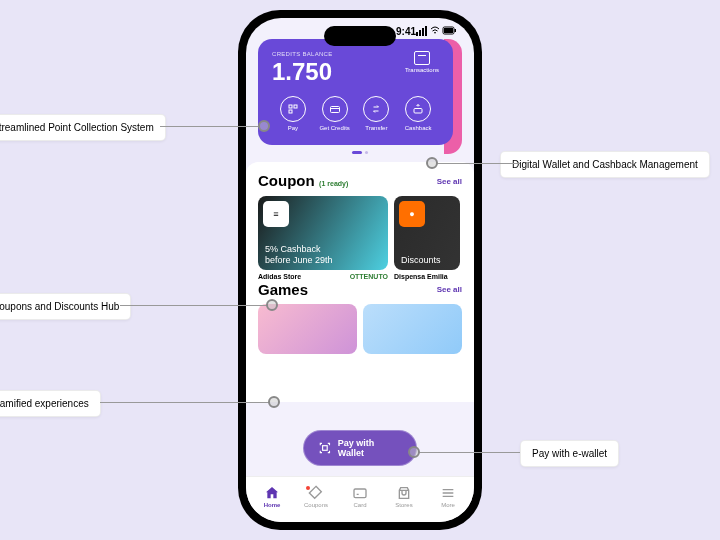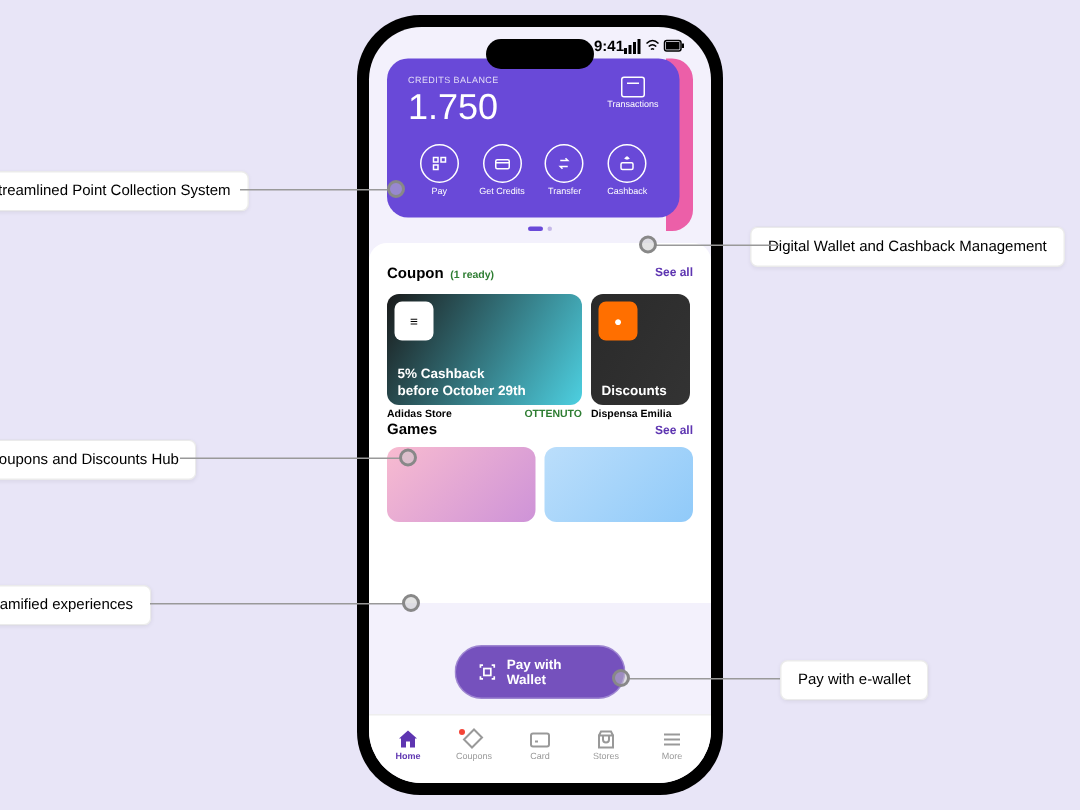--- a/index.html
+++ b/index.html
@@ -11,44 +11,44 @@
 .header{display:flex;align-items:center;justify-content:space-between;padding:6px 14px}
 .header-left,.header-right{display:flex;align-items:center;gap:8px}
 .avatar{width:22px;height:22px;border-radius:50%;border:2px solid #7E57C2;background:linear-gradient(#FFE0B2,#FFCC80)}
 .icon-circ{width:16px;height:16px;color:#7E57C2}
 .title{font-size:11px;font-weight:700;color:#5E35B1}
 .card-area{padding:0 12px;position:relative}
 .main-card{background:#6949D8;border-radius:14px;padding:12px 14px 14px;color:#fff;position:relative;width:195px}
 .peek{position:absolute;right:12px;top:0;width:18px;height:100%;background:#EC5FA8;border-radius:0 14px 14px 0}
 .card-top{display:flex;justify-content:space-between;align-items:flex-start}
 .bal-label{font-size:6px;opacity:.8;letter-spacing:.3px}
-.bal-val{font-size:24px;font-weight:400;margin-top:1px}
+.bal-val{font-size:24px;font-weight:700;margin-top:1px}
 .trans{text-align:center}
 .trans-ico{width:16px;height:14px;border:1.3px solid #fff;border-radius:2px;margin:0 auto 2px;position:relative}
 .trans-ico:after{content:'';position:absolute;top:3px;left:3px;right:3px;height:1px;background:#fff}
 .trans-lbl{font-size:6px}
 .actions{display:flex;justify-content:space-between;margin-top:10px}
 .action{text-align:center;flex:1}
 .action-ico{width:26px;height:26px;border:1.3px solid #fff;border-radius:50%;margin:0 auto 3px;display:flex;align-items:center;justify-content:center}
 .action-lbl{font-size:6px}
 .dots{display:flex;justify-content:center;gap:3px;margin-top:6px}
 .dot{width:10px;height:3px;border-radius:2px;background:#6949D8}
 .dot.off{width:3px;background:#C5B8E8}
 .content{background:#fff;margin-top:8px;border-radius:12px 12px 0 0;padding:10px 12px 50px;height:240px;overflow:hidden}
 .sec-head{display:flex;justify-content:space-between;align-items:center;margin-bottom:6px}
-.sec-title{font-size:10px;font-weight:700}
+.sec-title{font-size:15px;font-weight:700}
 .ready{font-size:7px;color:#2E7D32;font-weight:600}
 .seeall{font-size:8px;color:#5E35B1;font-weight:600}
 .coupons{display:flex;gap:6px}
 .coupon{width:130px}
 .coupon-img{height:74px;border-radius:8px;position:relative;overflow:hidden;background:linear-gradient(120deg,#1a1a1a,#4DD0E1)}
 .coupon-img.b{background:linear-gradient(120deg,#2a2a2a,#333)}
 .brand{position:absolute;top:5px;left:5px;width:26px;height:26px;background:#fff;border-radius:5px;display:flex;align-items:center;justify-content:center;font-size:9px;font-weight:900}
 .brand.b{background:#FF6F00;color:#fff}
-.coupon-txt{position:absolute;bottom:5px;left:7px;color:#fff;font-size:9px;font-weight:700;line-height:1.15}
+.coupon-txt{position:absolute;bottom:5px;left:7px;color:#fff;font-size:9px;font-weight:400;line-height:1.15}
 .coupon-meta{display:flex;justify-content:space-between;margin-top:3px;font-size:7px}
 .store{font-weight:600}
 .status-ok{color:#2E7D32;font-weight:700}
 .games{display:flex;gap:6px;margin-top:4px}
 .game{flex:1;height:50px;border-radius:8px}
 .game.a{background:linear-gradient(135deg,#F8BBD0,#CE93D8)}
 .game.b{background:linear-gradient(135deg,#BBDEFB,#90CAF9)}
 .paybtn{position:absolute;bottom:56px;left:50%;transform:translateX(-50%);background:rgba(94,53,177,.85);color:#fff;padding:7px 14px;border-radius:18px;display:flex;align-items:center;gap:6px;font-size:9px;font-weight:600;border:1px solid rgba(255,255,255,.3)}
 .navbar{position:absolute;bottom:0;left:0;right:0;background:#fff;display:flex;justify-content:space-around;padding:8px 4px 14px;border-top:1px solid #eee}
 .nav{text-align:center;flex:1}
@@ -142,21 +142,21 @@
   </div>
   <div class="content">
    <div class="sec-head">
     <div><span class="sec-title">Coupon</span> <span class="ready">(1 ready)</span></div>
     <span class="seeall">See all</span>
    </div>
    <div class="coupons">
     <div class="coupon">
      <div class="coupon-img">
               <div class="brand">≡</div>
-              <div class="coupon-txt"><span>5% Cashback</span><br><span>before October 29th</span></div>
+              <div class="coupon-txt"><span>5% Cashback</span><br><span>before June 29th</span></div>
             </div>
      <div class="coupon-meta">
               <span class="store">Adidas Store</span>
               <span class="status-ok">OTTENUTO</span>
             </div>
     </div>
     <div class="coupon" style="width:66px">
      <div class="coupon-img b">
               <div class="brand b">●</div>
               <div class="coupon-txt">Discounts</div>

